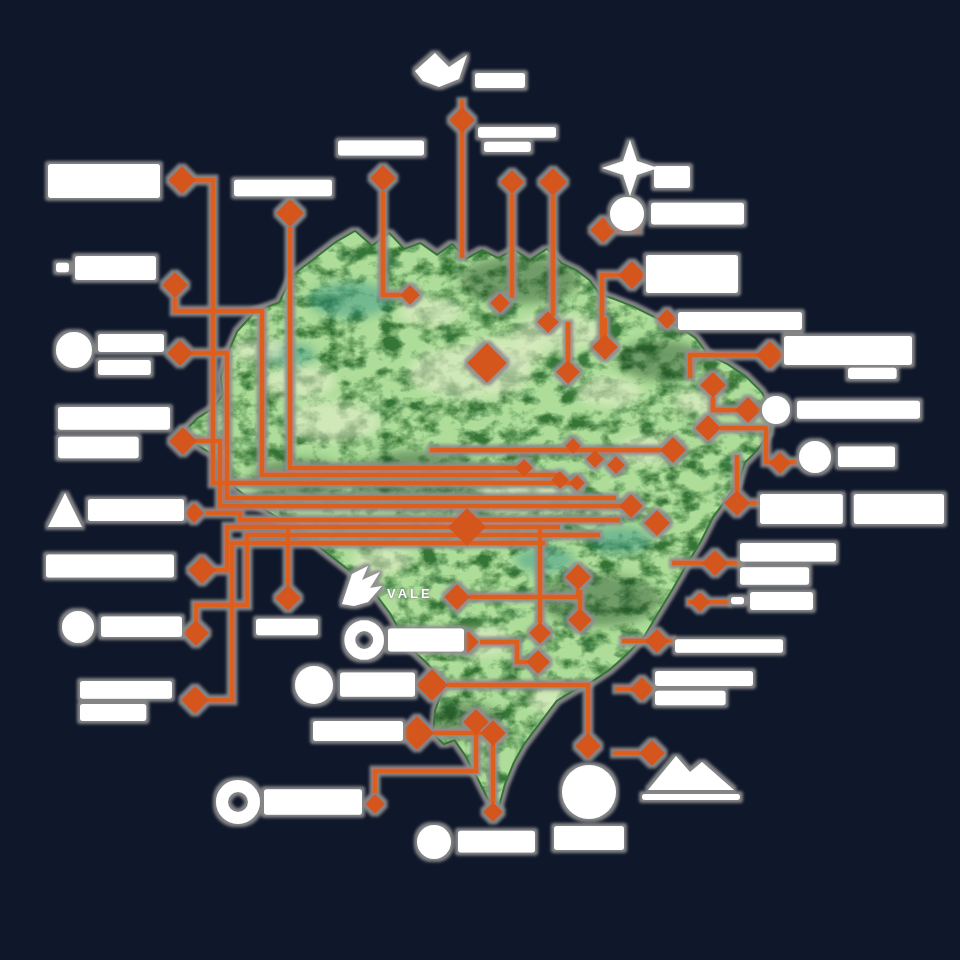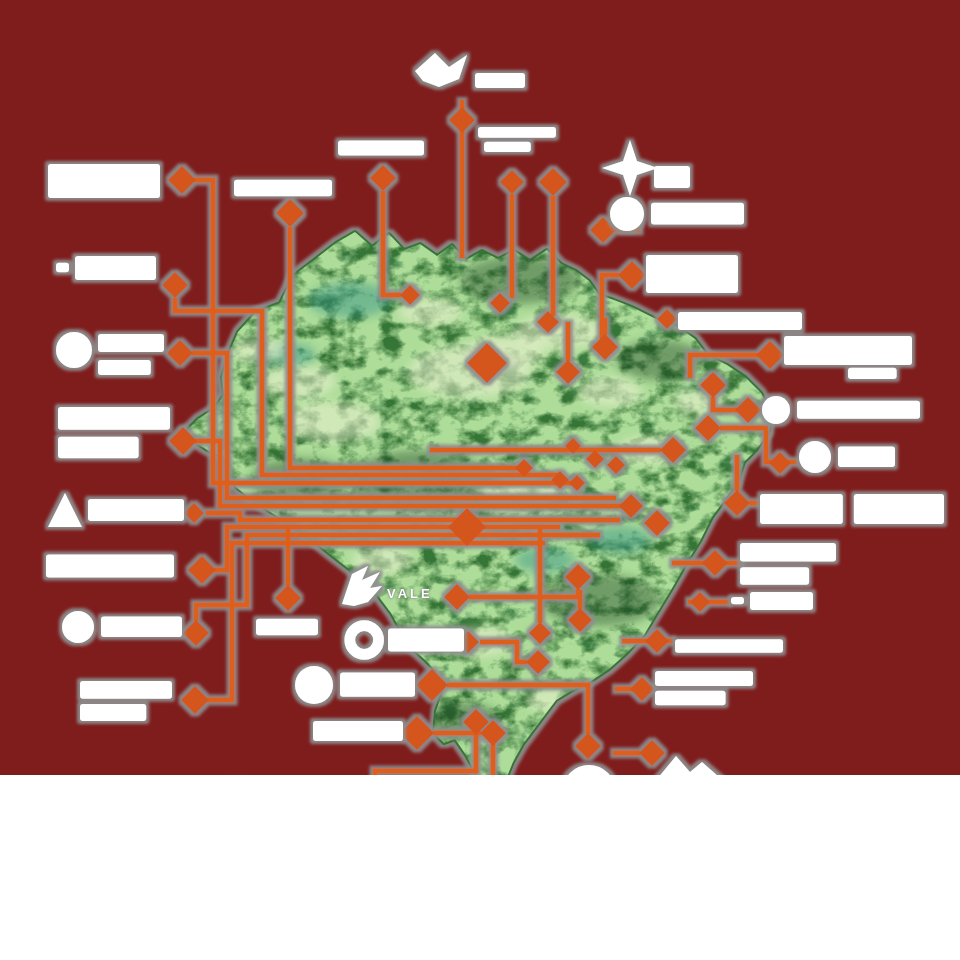--- a/index.html
+++ b/index.html
@@ -1,16 +1,16 @@
 <!DOCTYPE html>
 <html><head>
 <meta charset="utf-8">
 <style>
   html,body{margin:0;padding:0;background:#ffffff;}
-  #stage{position:relative;width:960px;height:775px;background:#7f1d1d;overflow:hidden;
+  #stage{position:relative;width:960px;height:960px;background:#0f172a;overflow:hidden;
          font-family:"Liberation Sans",sans-serif;}
   #scene{position:absolute;left:0;top:0;}
   #vale-label{position:absolute;left:387px;top:586px;color:#ffffff;
               font:700 13px "Liberation Sans",sans-serif;letter-spacing:3px;
               text-shadow:0 0 3px rgba(110,110,110,.9),0 0 1px rgba(110,110,110,.9);}
 </style>
 </head>
 <body>
 
 <div id="stage">

